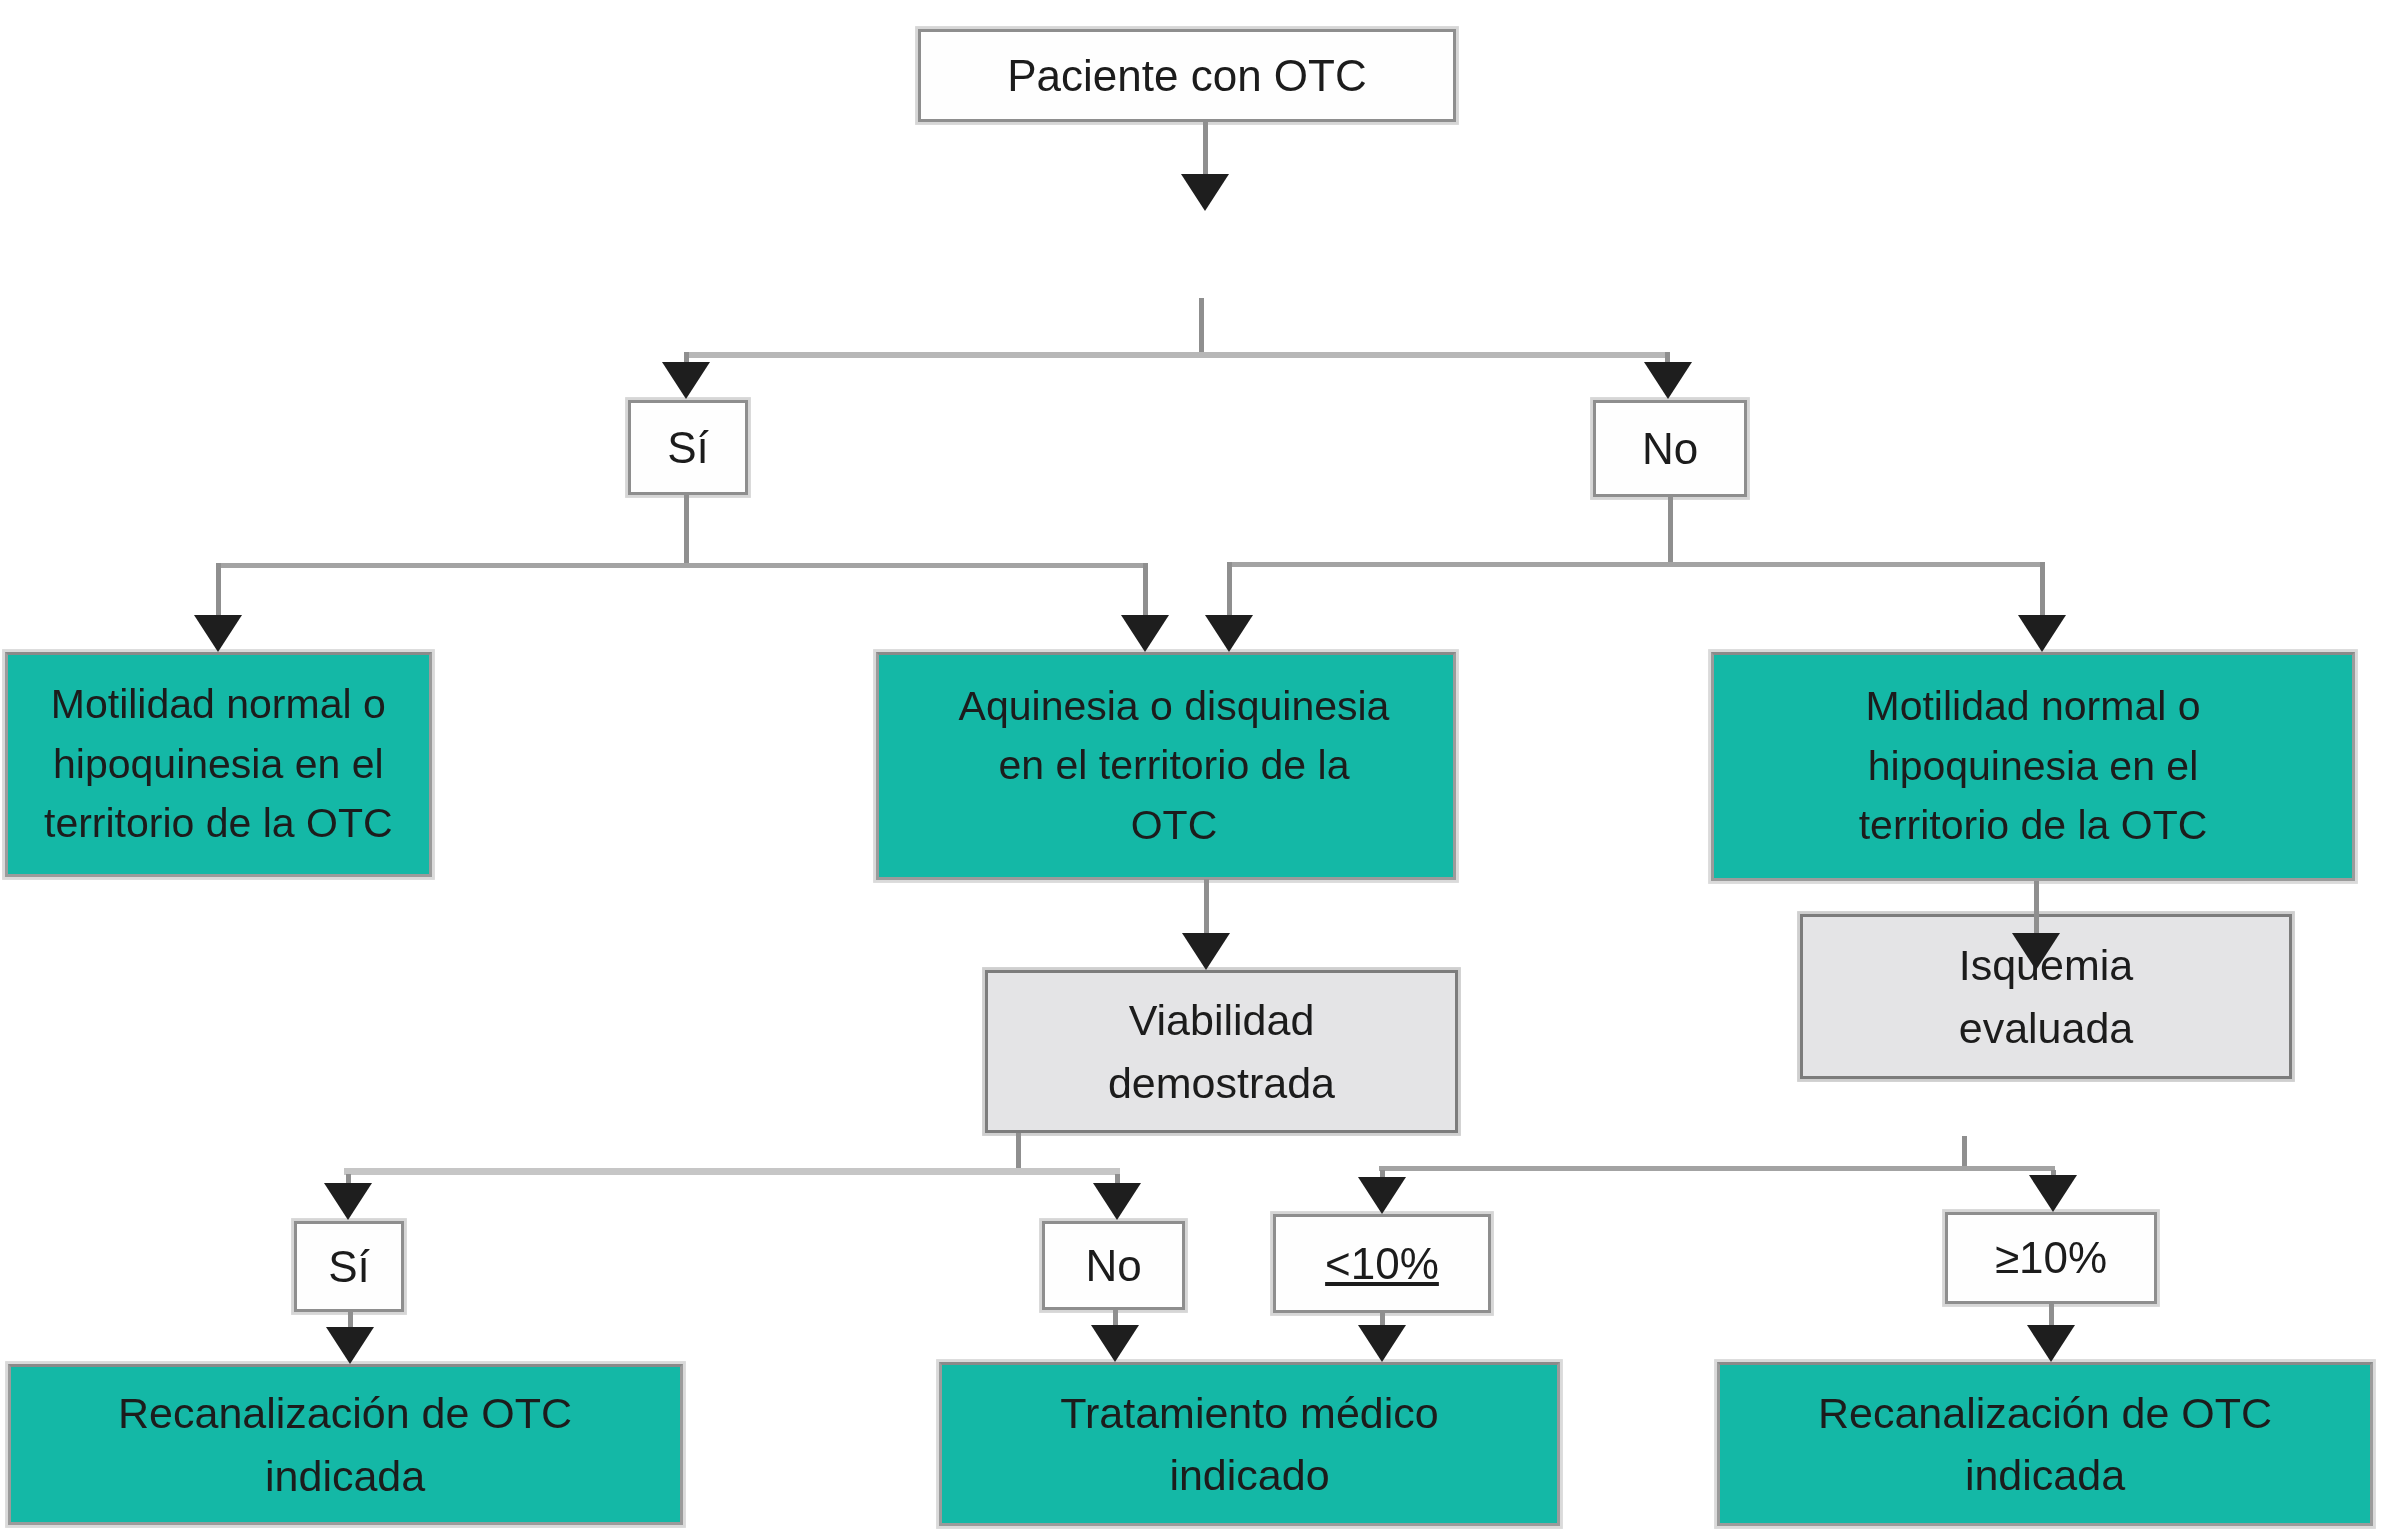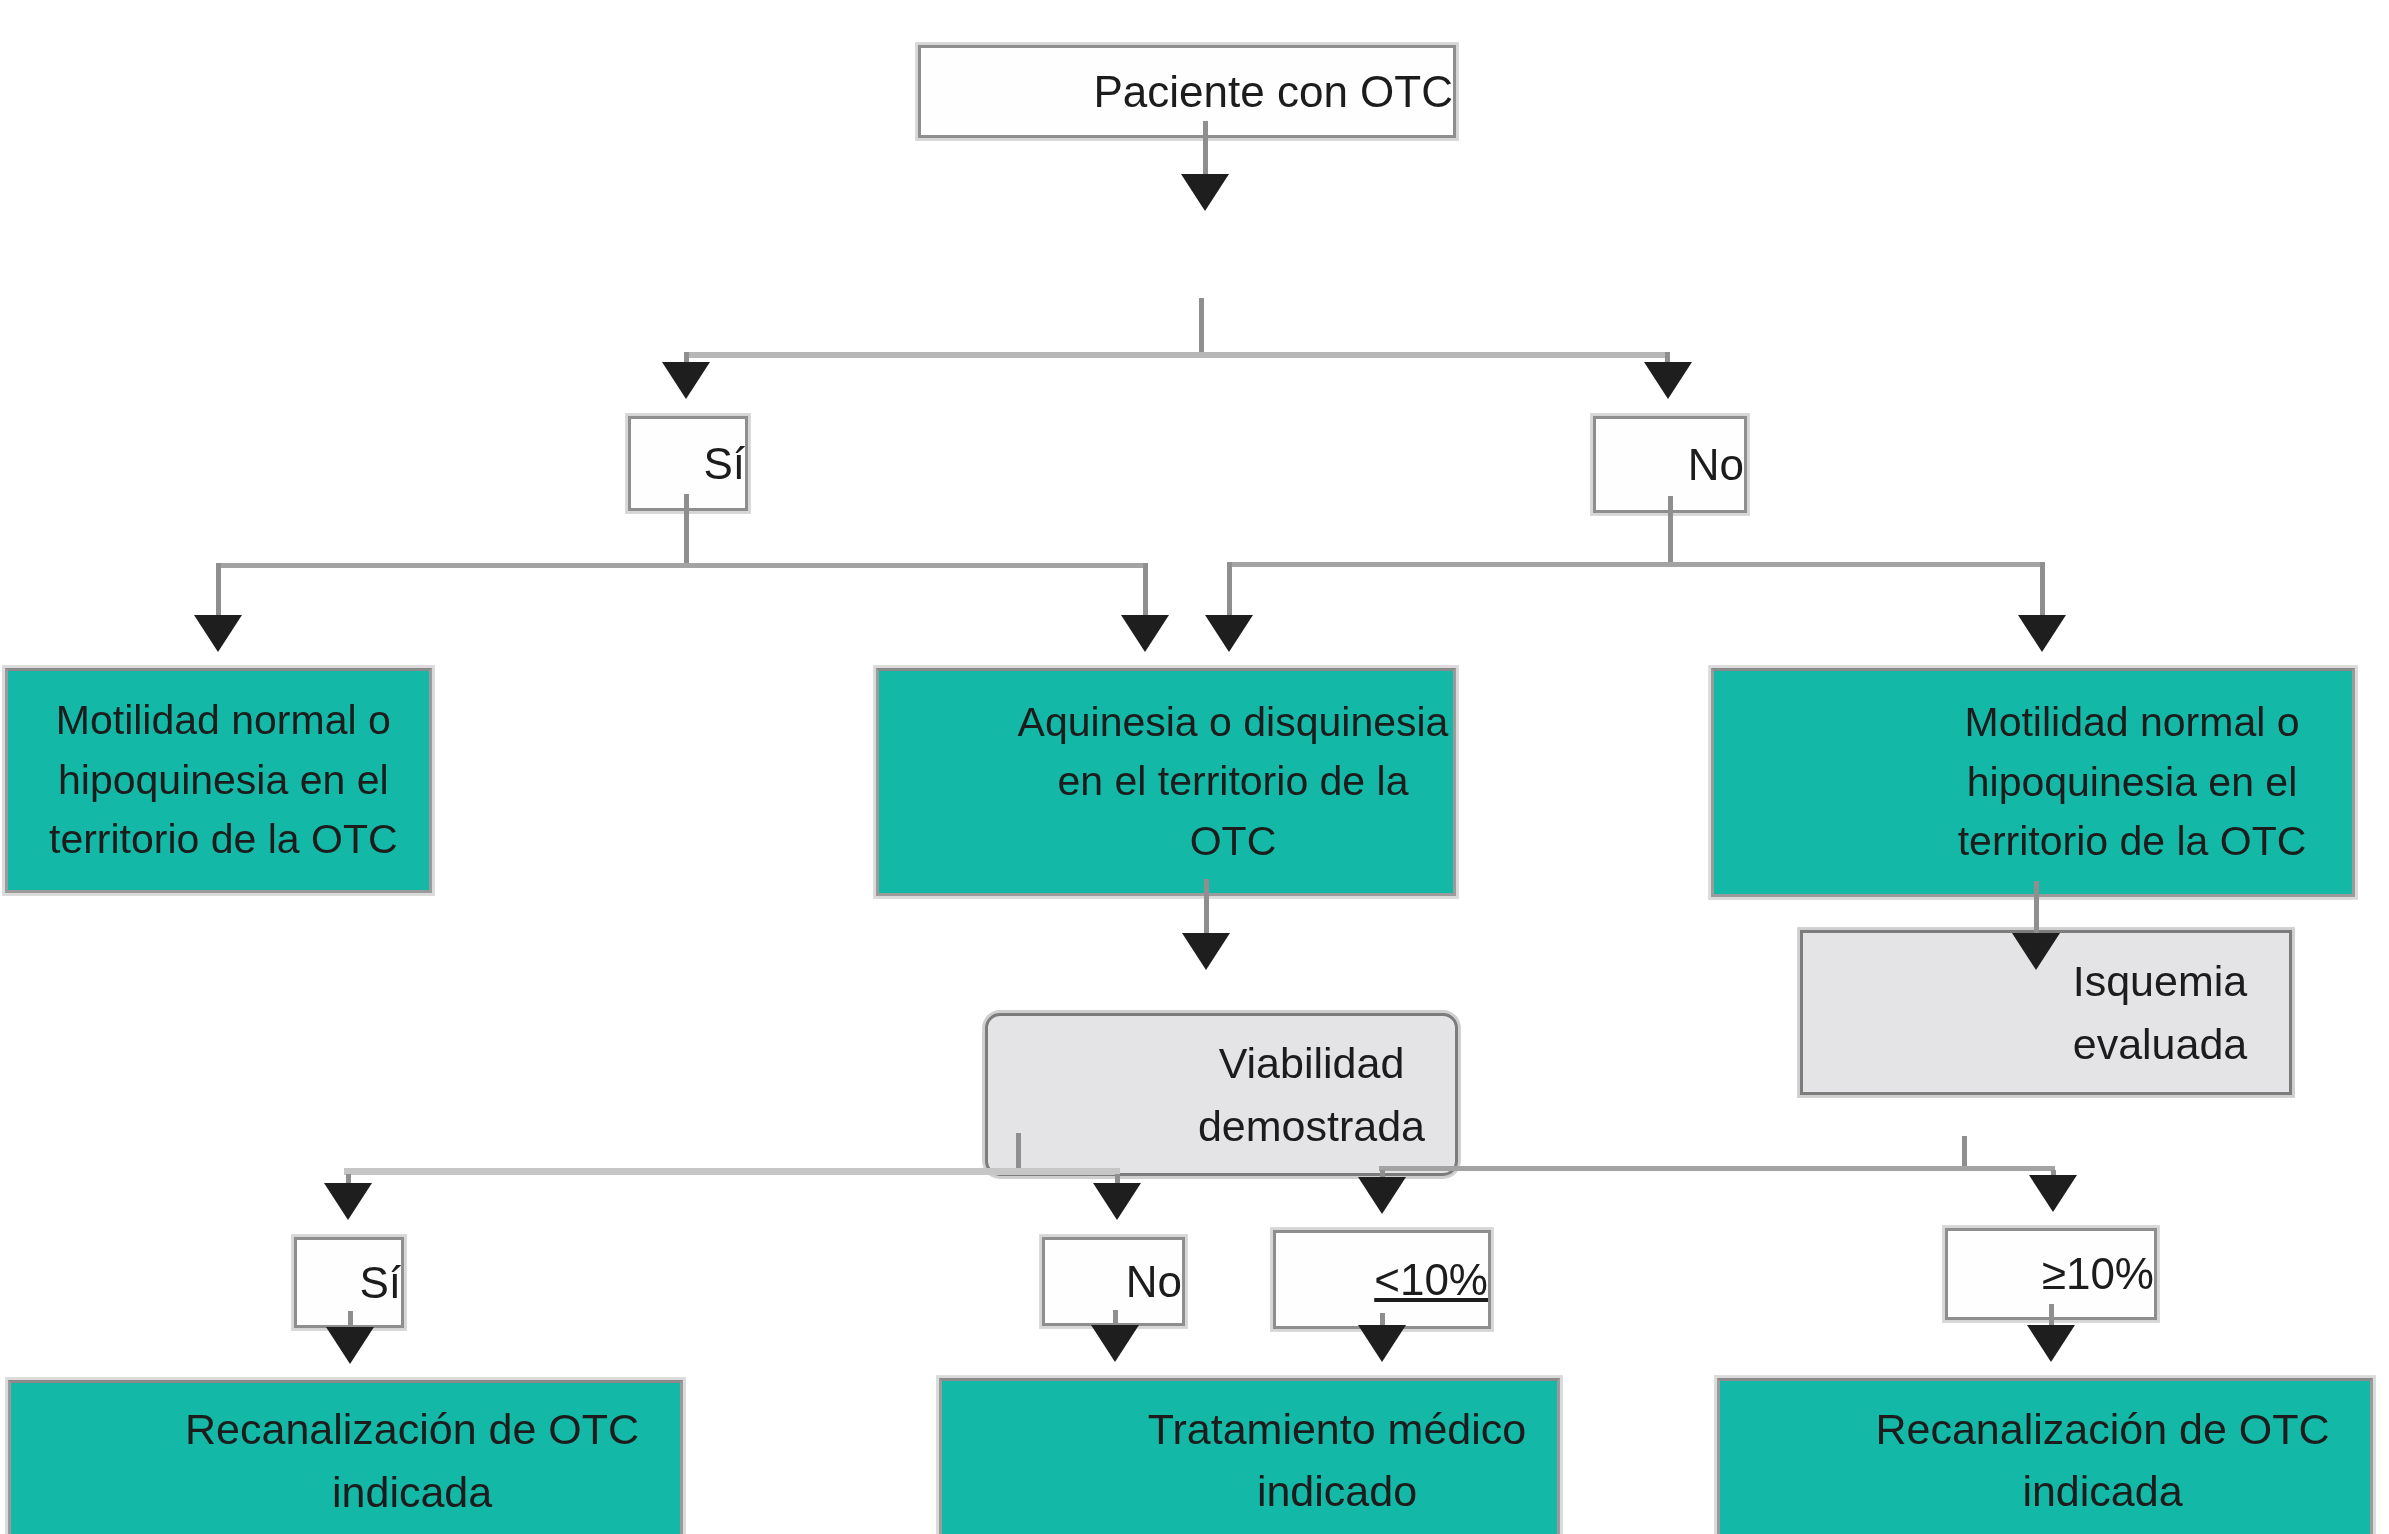--- a/index.html
+++ b/index.html
@@ -1,22 +1,22 @@
 <!DOCTYPE html>
 <html><head>
 <meta charset="utf-8">
 <style>
   html,body{margin:0;padding:0;background:#ffffff;}
   .canvas{
     position:relative;width:2390px;height:1534px;background:#ffffff;overflow:hidden;
     font-family:"Liberation Sans","DejaVu Sans",sans-serif;color:#1c1c1c;
   }
   .node{
-    position:absolute;display:flex;align-items:center;justify-content:flex-end;
-    text-align:center;box-sizing:border-box;line-height:1.45;margin-top:16px;
+    position:absolute;display:flex;align-items:center;justify-content:center;
+    text-align:center;box-sizing:border-box;line-height:1.45;
   }
   .node .lbl{display:inline-block;}
   .white{
     background:#fefefe;border:3.8px solid #8e8e8e;box-shadow:0 0 0 2.9px #d6d6d6;
   }
   .gray{
     background:#e4e4e6;border:3.8px solid #7c7c7c;box-shadow:0 0 0 2.9px #cfcfcf;
   }
   .light{
     background:#14b8a6;border:3.8px solid #9b9b9b;border-top-color:#8a8a8a;box-shadow:0 0 0 2.9px #dadada;
@@ -55,21 +55,21 @@
   </div>
 
   <div class="node light fs-big" style="left:876px;top:652px;width:580px;height:228px;padding-left:16px;">
     <span class="lbl" style="max-width:440px;">Aquinesia o disquinesia en el territorio de la OTC</span>
   </div>
 
   <div class="node light fs-big" style="left:1711px;top:652px;width:644px;height:229px;">
     <span class="lbl" style="max-width:440px;">Motilidad normal o hipoquinesia en el territorio de la OTC</span>
   </div>
 
-  <div class="node gray fs-mid" style="left:985px;top:997px;width:473px;height:163px;border-radius:15px;">
+  <div class="node gray fs-mid" style="left:985px;top:970px;width:473px;height:163px;">
     <span class="lbl" style="max-width:287px;">Viabilidad demostrada</span>
   </div>
 
   <div class="node gray fs-mid" style="left:1800px;top:914px;width:492px;height:165px;">
     <span class="lbl" style="max-width:258px;">Isquemia evaluada</span>
   </div>
 
   <div class="node white fs-small" style="left:294px;top:1221px;width:110px;height:91px;">
     <span class="lbl">Sí</span>
   </div>

